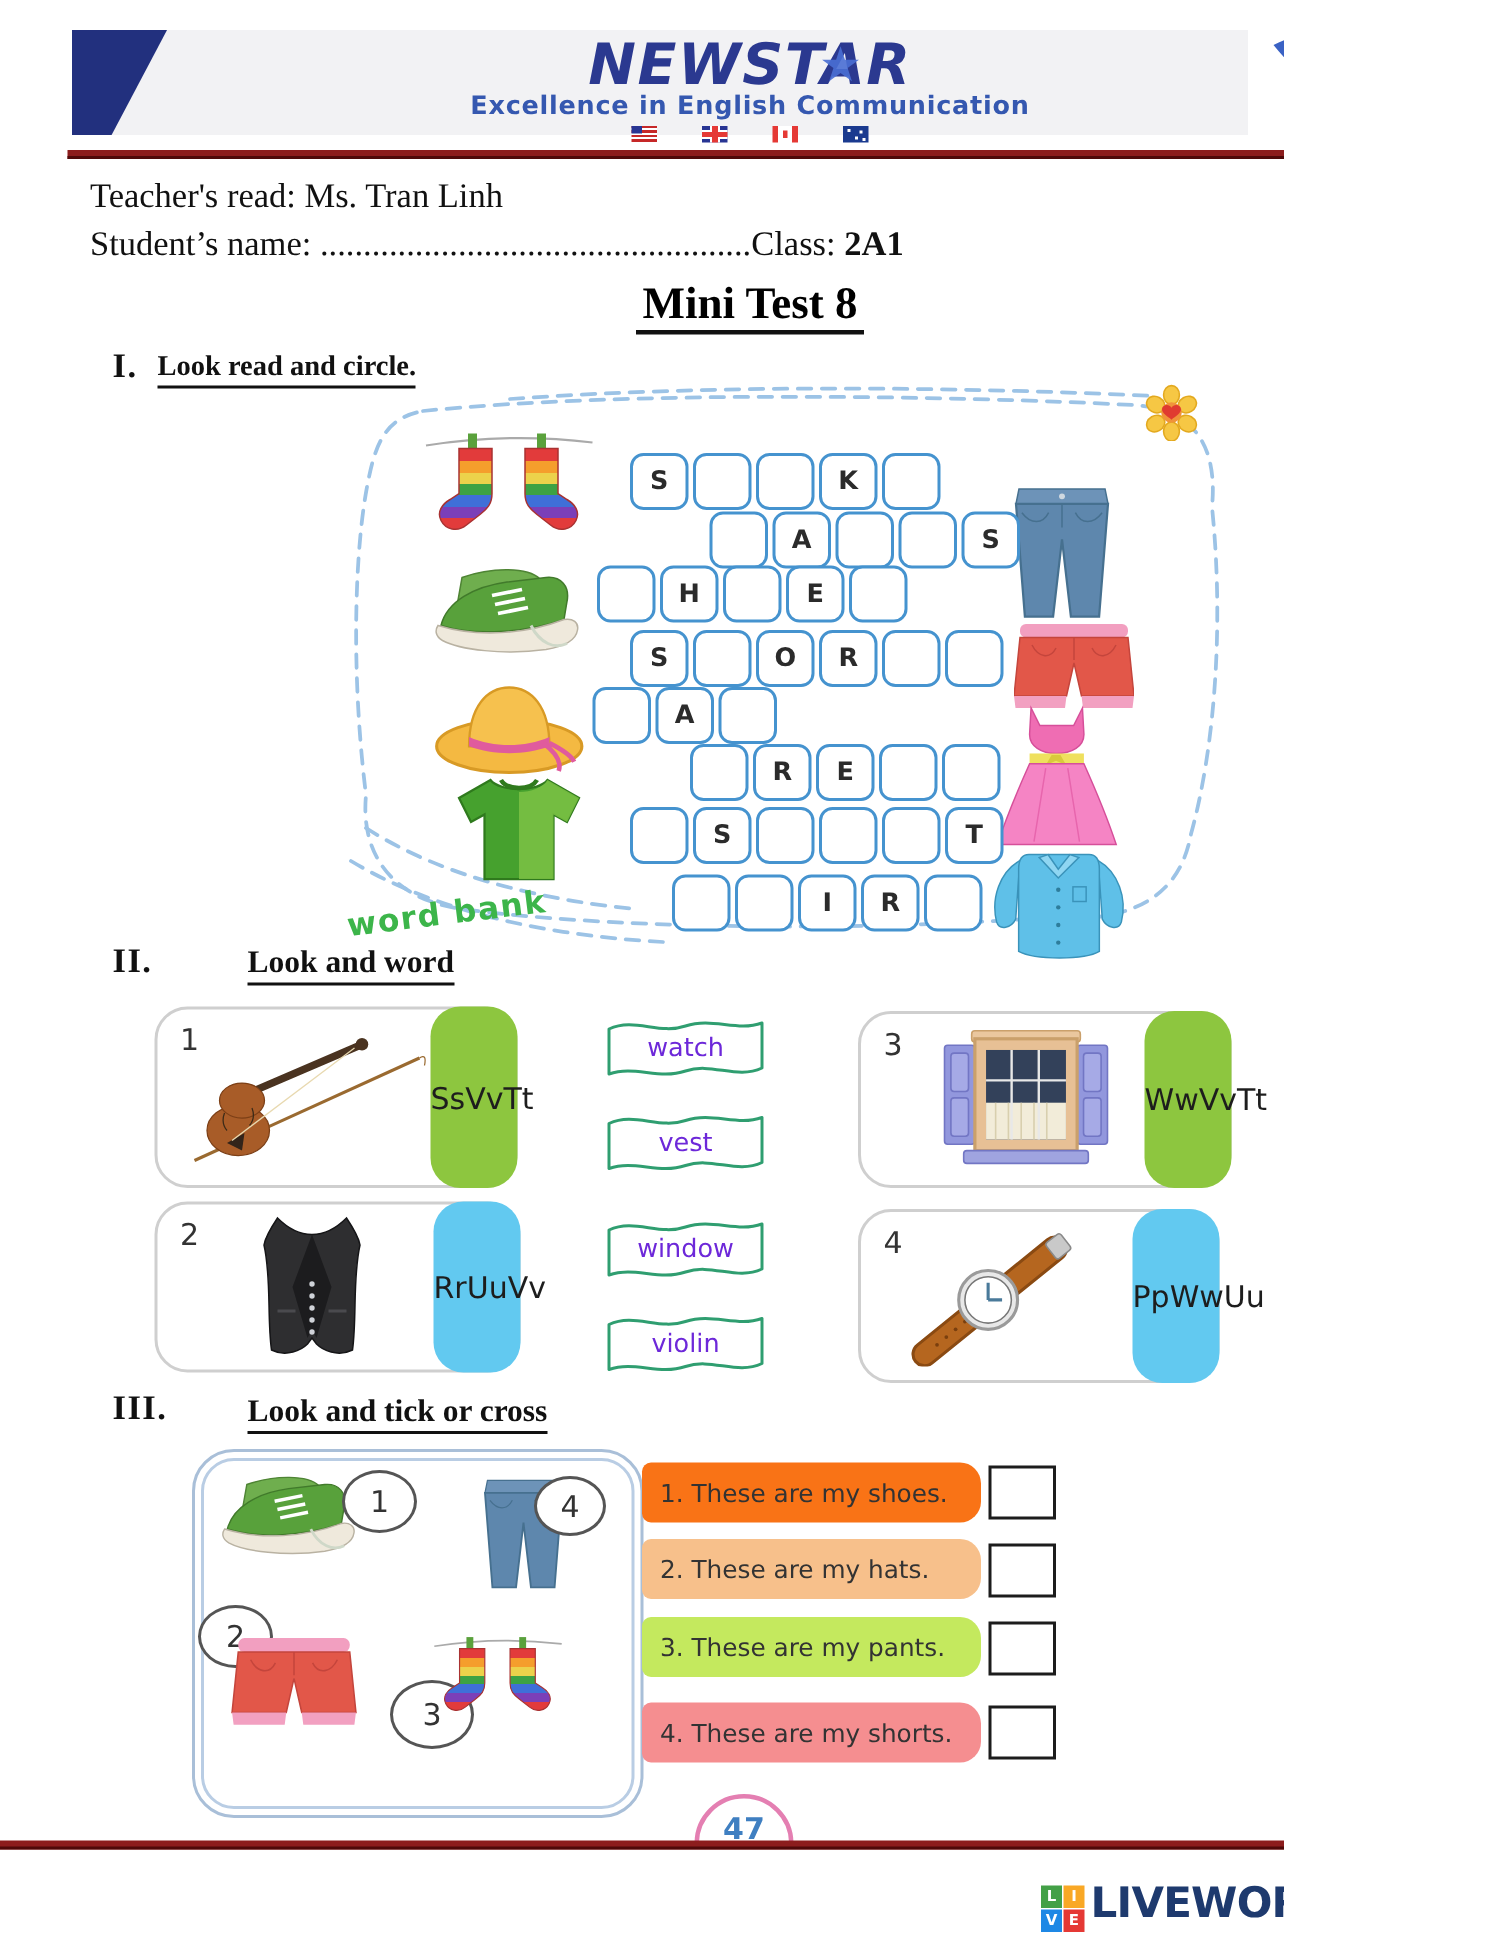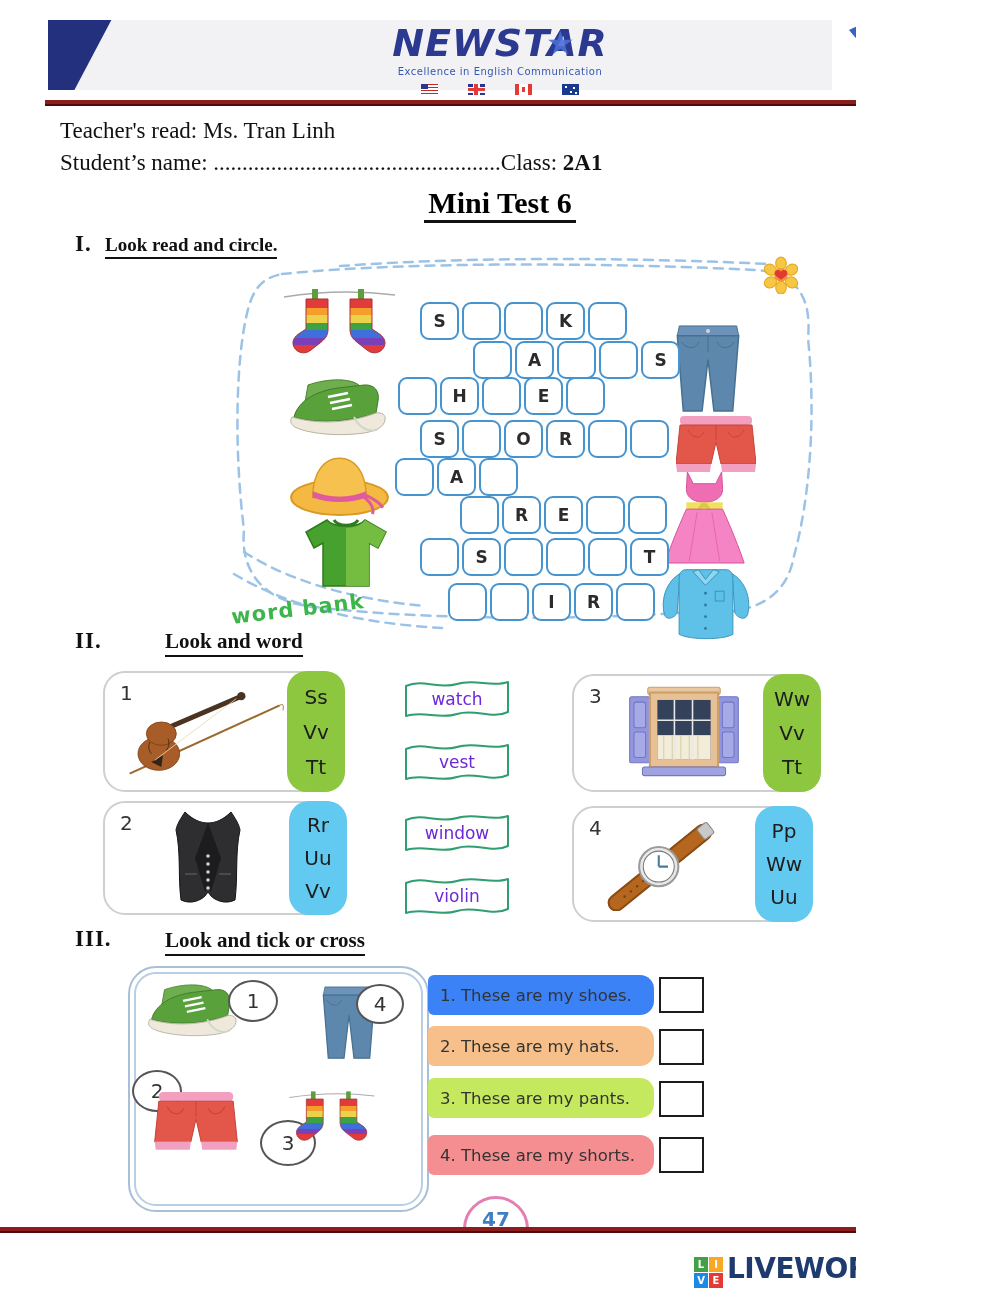--- a/index.html
+++ b/index.html
@@ -8,21 +8,21 @@
   .abs{position:absolute;}
 
   
   .hdr-band{left:48px;top:20px;width:784px;height:70px;background:#f2f2f4;}
   .hdr-par{left:48px;top:20px;width:88px;height:70px;background:#22307e;
            clip-path:polygon(0 0,72% 0,30% 100%,0 100%);}
   .logo{left:250px;top:22px;width:500px;text-align:center;}
   .brand-txt{font-family:"DejaVu Sans",sans-serif;font-style:italic;font-weight:bold;
              font-size:38px;line-height:42px;color:#2b3990;letter-spacing:1px;}
   .brand-star{position:absolute;left:296px;top:2px;font-size:32px;color:#4a6fd4;opacity:.9;}
-  .subtitle{font-family:"DejaVu Sans",sans-serif;font-weight:normal;font-size:10px;
+  .subtitle{font-family:"DejaVu Sans",sans-serif;font-weight:bold;font-size:17px;
             line-height:15px;color:#3558b0;letter-spacing:.5px;}
   .flags{margin-top:5px;display:inline-flex;gap:30px;}
   .flag{position:relative;width:17px;height:11px;display:inline-block;}
   .flag-us{background:repeating-linear-gradient(#c62828 0 1.5px,#fff 1.5px 3px);}
   .flag-us::before{content:"";position:absolute;left:0;top:0;width:7px;height:5px;background:#283593;}
   .flag-uk{background:
      linear-gradient(to bottom,transparent 0 4px,#e53935 4px 7px,transparent 7px),
      linear-gradient(to right,transparent 0 6.5px,#e53935 6.5px 10.5px,transparent 10.5px),
      linear-gradient(to bottom,transparent 0 2.5px,#fff 2.5px 8.5px,transparent 8.5px),
      linear-gradient(to right,transparent 0 5px,#fff 5px 12px,transparent 12px),#283593;}
@@ -46,40 +46,40 @@
            display:flex;align-items:center;justify-content:center;
            font-family:"DejaVu Sans",sans-serif;font-size:17px;font-weight:600;color:#2b2b2b;}
   .wordbank{font-family:"DejaVu Sans",sans-serif;font-weight:bold;font-size:21px;color:#3cb54a;
             transform:rotate(-7deg);letter-spacing:1px;}
 
   
   .card{position:absolute;background:#fff;border:2px solid #cfcfcf;border-radius:22px;}
   .card-num{position:absolute;left:15px;top:8px;font-family:"DejaVu Sans",sans-serif;
             font-size:20px;color:#333;}
   .panel{position:absolute;right:-2px;top:-2px;bottom:-2px;width:58px;border-radius:20px;
-         display:flex;flex-direction:column;justify-content:space-around;align-items:center;padding:8px 0;}
+         display:flex;flex-direction:row;justify-content:space-around;align-items:center;padding:8px 0;}
   .panel-green{background:#8dc63f;}
   .panel-blue{background:#62c9f0;}
   .panel span{font-family:"DejaVu Sans",sans-serif;font-size:20px;color:#1d1d1d;}
   .banner{position:absolute;width:108px;height:50px;}
   .banner svg{position:absolute;left:0;top:0;}
   .banner-txt{position:absolute;left:0;right:0;top:0;bottom:0;display:flex;align-items:center;
               justify-content:center;font-family:"DejaVu Sans",sans-serif;font-size:17px;color:#6d28d9;}
 
   
   .pic-box{left:128px;top:966px;width:297px;height:242px;border:2px solid #a9bfd8;border-radius:28px;}
   .pic-box-inner{position:absolute;left:4px;top:4px;right:4px;bottom:4px;
                  border:2px solid #b9cde4;border-radius:22px;}
   .circle-num{position:absolute;background:#fff;border:2px solid #555;border-radius:50%;
               display:flex;align-items:center;justify-content:center;
               font-family:"DejaVu Sans",sans-serif;font-size:20px;color:#333;}
   .bar{position:absolute;left:428px;width:226px;height:40px;border-radius:6px 14px 14px 6px;
        display:flex;align-items:center;padding-left:12px;box-sizing:border-box;
        font-family:"DejaVu Sans",sans-serif;font-size:16.5px;color:#333;}
-  .bar1{background:#3b82f6;} .bar2{background:#f7c08b;} .bar3{background:#c4e95e;} .bar4{background:#f58e90;}
+  .bar1{background:#f97316;} .bar2{background:#f7c08b;} .bar3{background:#c4e95e;} .bar4{background:#f58e90;}
   .checkbox{position:absolute;left:659px;width:41px;height:32px;background:#fff;border:2px solid #1c1c1c;}
   .pagenum{left:460px;top:1194px;width:72px;height:34px;overflow:hidden;}
   .pn-circle{position:absolute;left:3px;top:2px;width:60px;height:60px;border:3px solid #e47fb2;border-radius:50%;}
   .pn-text{position:absolute;left:0;right:0;top:13px;text-align:center;
            font-family:"DejaVu Sans",sans-serif;font-weight:bold;font-size:20px;color:#3f7fc1;}
 
   
   .lw-icon{left:694px;top:1257px;width:29px;height:31px;display:grid;
            grid-template-columns:14px 14px;grid-template-rows:15px 15px;gap:1px;}
   .lw-cell{display:flex;align-items:center;justify-content:center;color:#fff;
@@ -111,21 +111,21 @@
   </div>
   <div class="abs redline" style="left:45px;top:100px;width:912px"></div>
 
   <div class="abs info-line" style="top:118px">
     <span>Teacher's read: Ms. Tran Linh</span>
   </div>
   <div class="abs info-line" style="top:150px">
     <span>Student’s name: </span><span>..................................................</span><span>Class: </span><b>2A1</b>
   </div>
   <div class="abs page-title-wrap">
-    <span class="page-title">Mini Test 6</span>
+    <span class="page-title">Mini Test 8</span>
   </div>
 
   <div class="abs numeral" style="left:75px;top:231px">I.</div>
   <span class="abs sec-head" style="left:105px;top:234px;font-size:19px">Look read and circle.</span>
 
   <svg class="abs" style="left:210px;top:254px" width="620" height="384" viewBox="0 0 620 384">
     <g fill="none" stroke="#9cc3e6" stroke-width="2.5" stroke-dasharray="9 7" stroke-linecap="round">
       <path d="M72,20 C210,6 430,10 545,16 C585,18 602,42 598,84 C606,162 600,244 584,302 C576,346 542,362 484,358 C344,368 186,364 98,352 C54,346 30,318 34,276 C24,196 26,110 36,64 C42,34 52,24 72,20 Z"></path>
       <path d="M130,12 C270,2 430,4 560,10"></path>
       <path d="M34,298 C84,330 150,346 214,352"></path>

